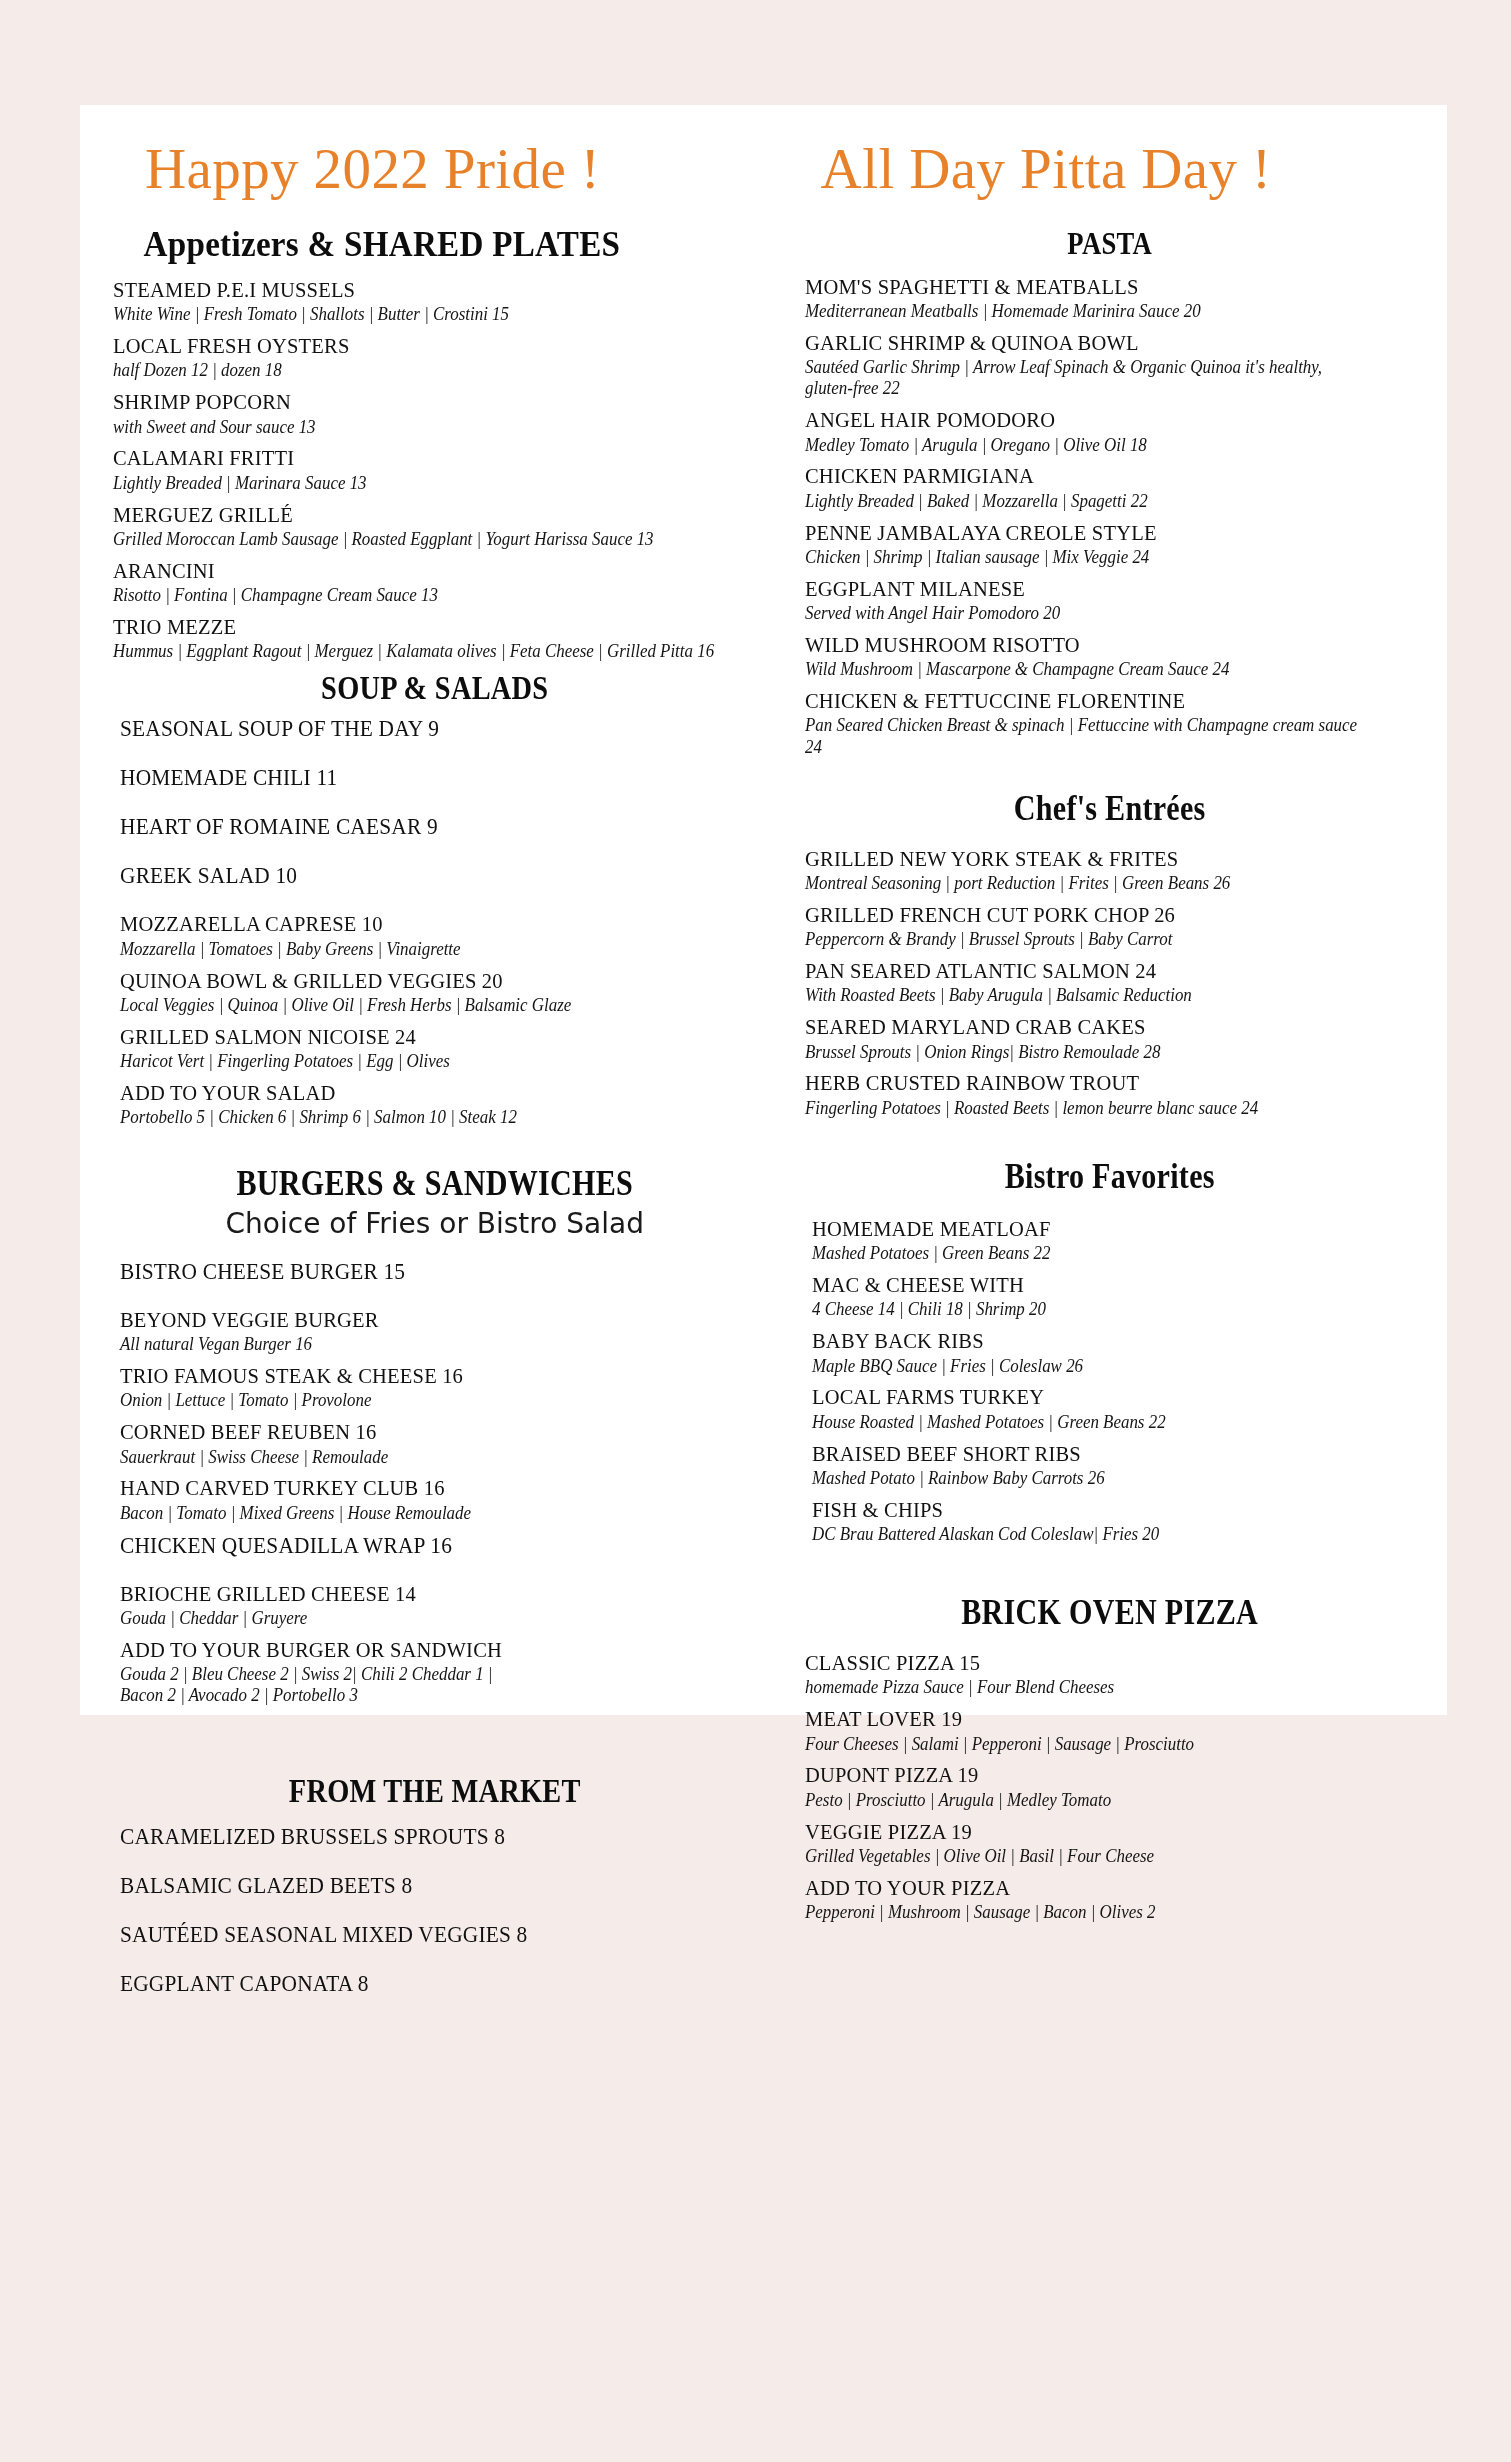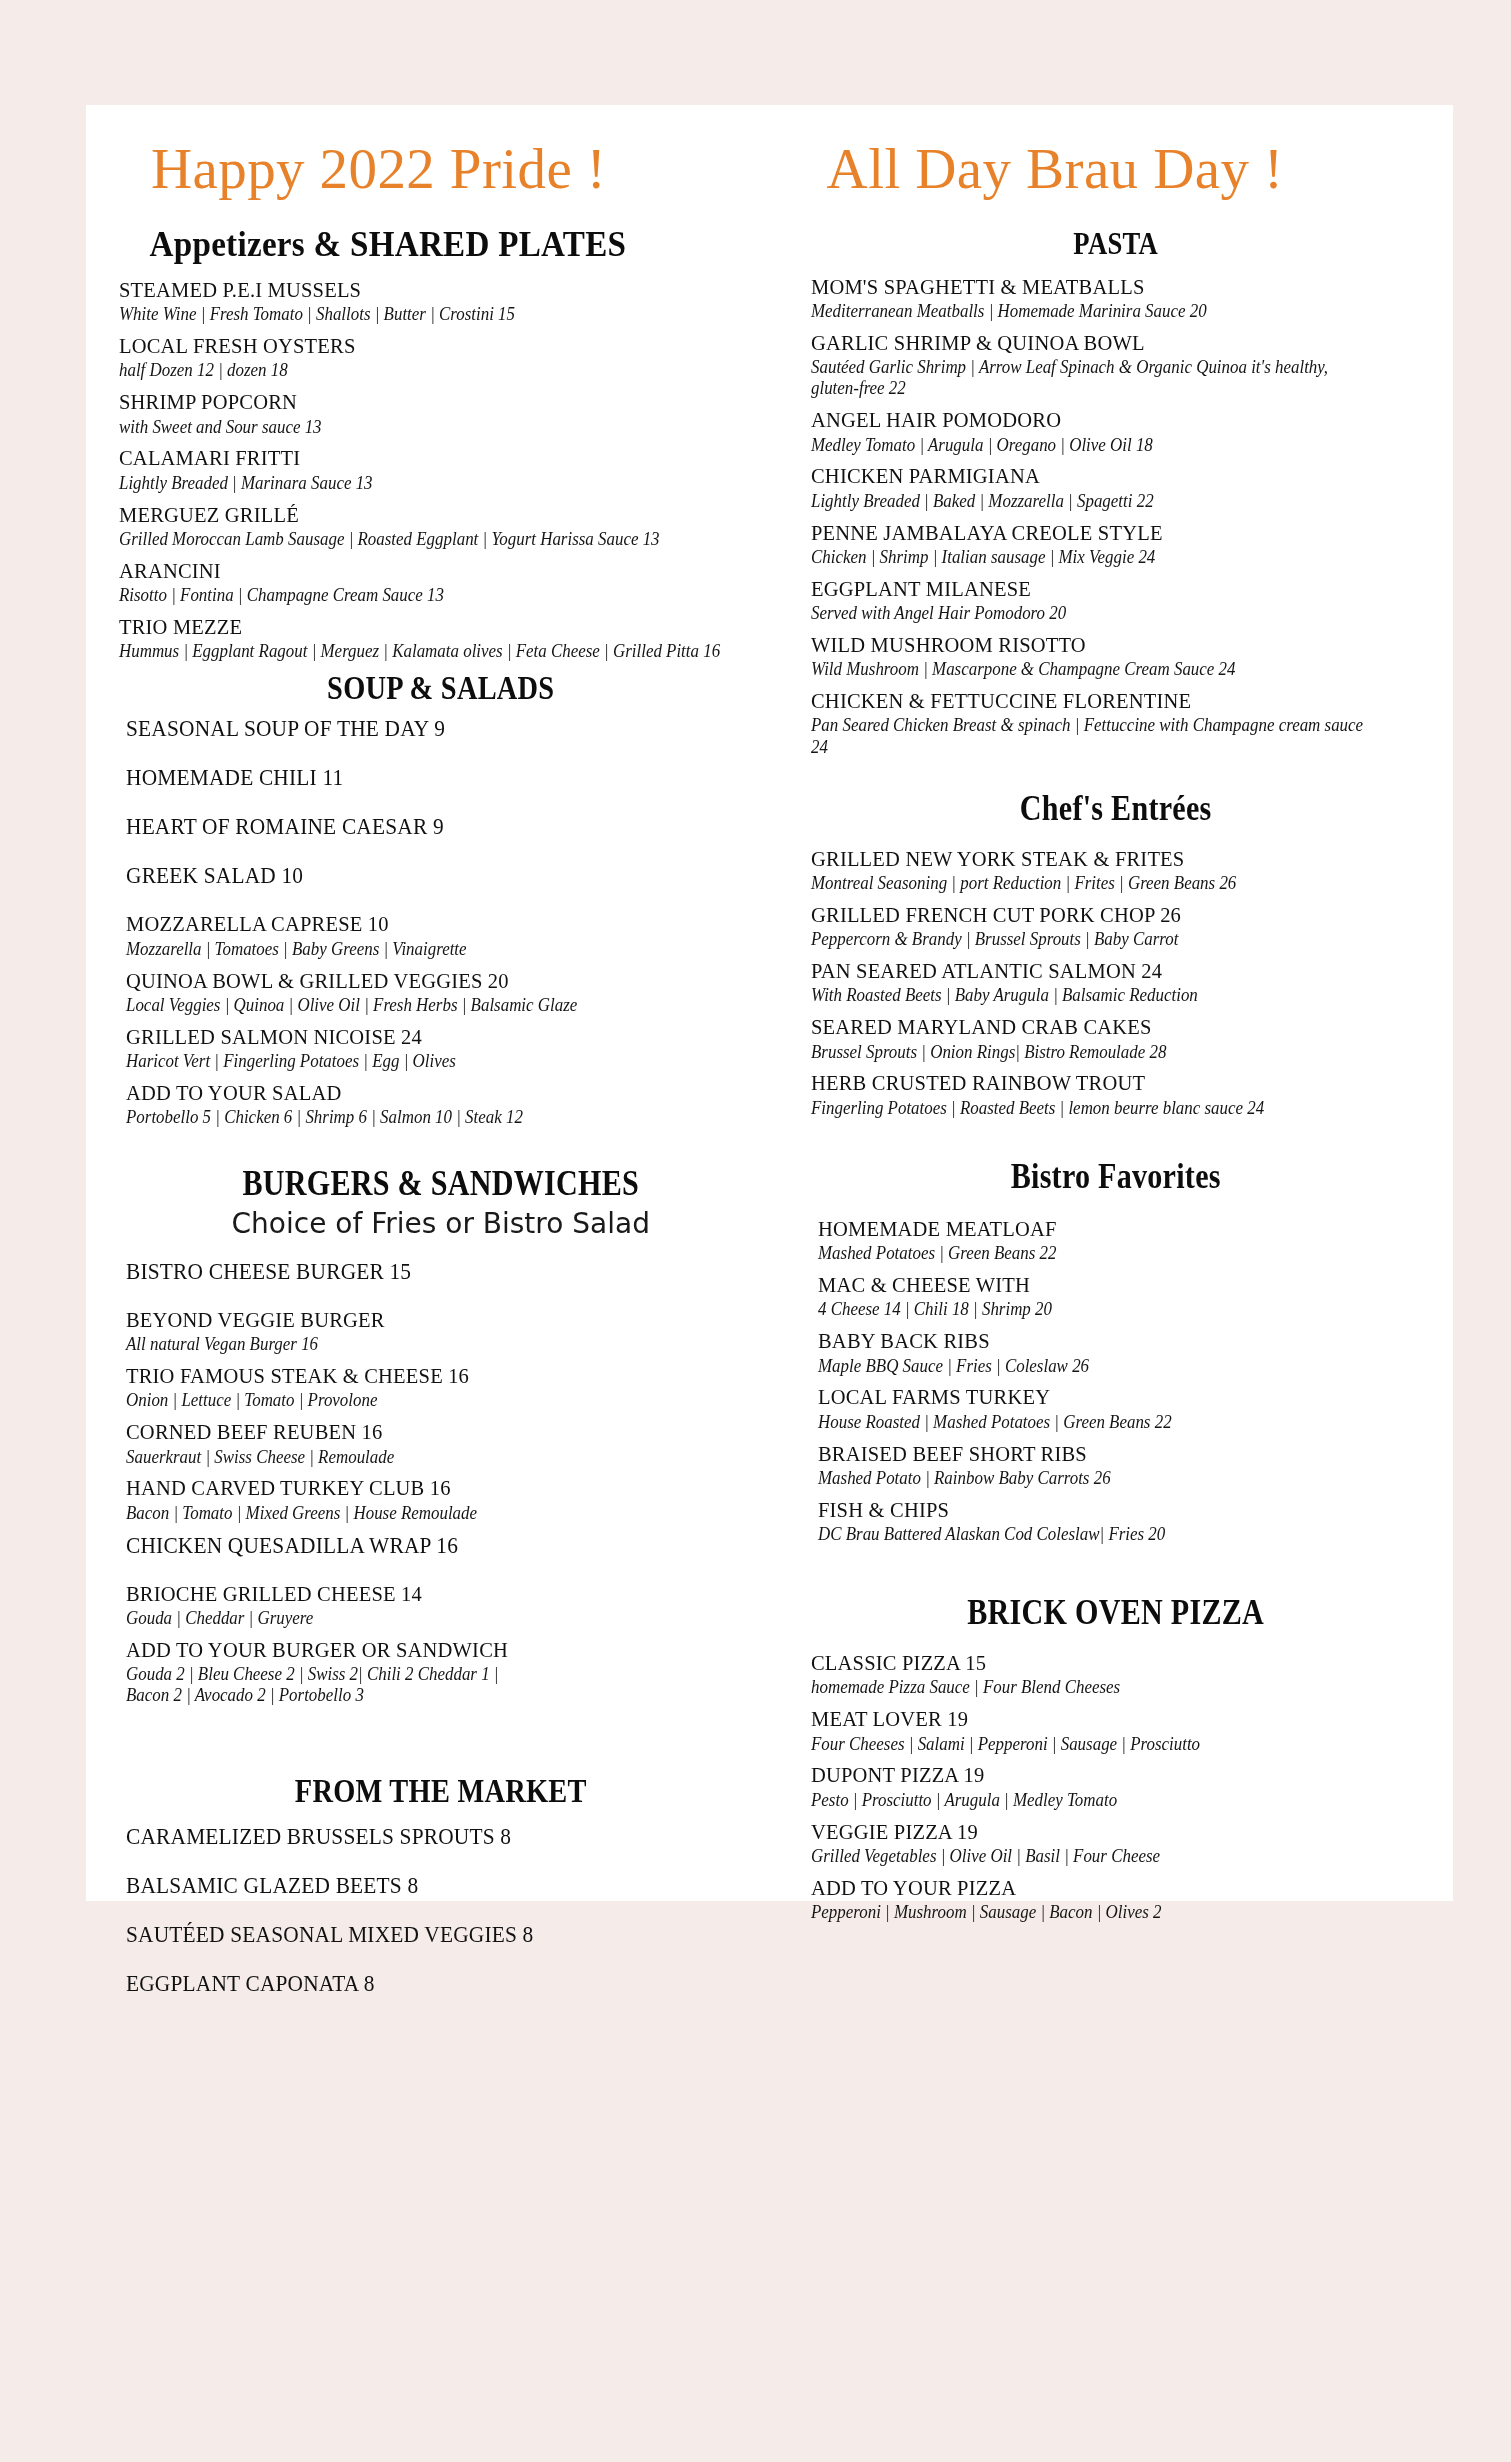--- a/index.html
+++ b/index.html
@@ -9,24 +9,24 @@
   }
   body {
     width: 1512px;
     height: 2462px;
     background: #f5ecea;
     font-family: "Liberation Serif", "DejaVu Serif", serif;
     overflow: hidden;
   }
   .page {
     position: absolute;
-    left: 86px;
+    left: 80px;
     top: 105px;
     width: 1367px;
-    height: 1796px;
+    height: 1610px;
     background: #ffffff;
     box-sizing: border-box;
   }
   .cols {
     display: flex;
     width: 100%;
     height: 100%;
     box-sizing: border-box;
   }
   .col {
@@ -236,21 +236,21 @@
         </div>
         <div class="item simple">
           <div class="item-name">EGGPLANT CAPONATA   8</div>
         </div>
       </div>
 
     </div>
 
     <div class="col col-right">
 
-      <div class="headline headline-right">All Day Brau Day !</div>
+      <div class="headline headline-right">All Day Pitta Day !</div>
 
       <div class="section-title st-pasta">PASTA</div>
 
       <div class="items">
         <div class="item tight">
           <div class="item-name">MOM'S SPAGHETTI &amp; MEATBALLS</div>
           <div class="item-desc">Mediterranean Meatballs  |  Homemade Marinira Sauce  20</div>
         </div>
         <div class="item tight">
           <div class="item-name">GARLIC SHRIMP &amp; QUINOA BOWL</div>

